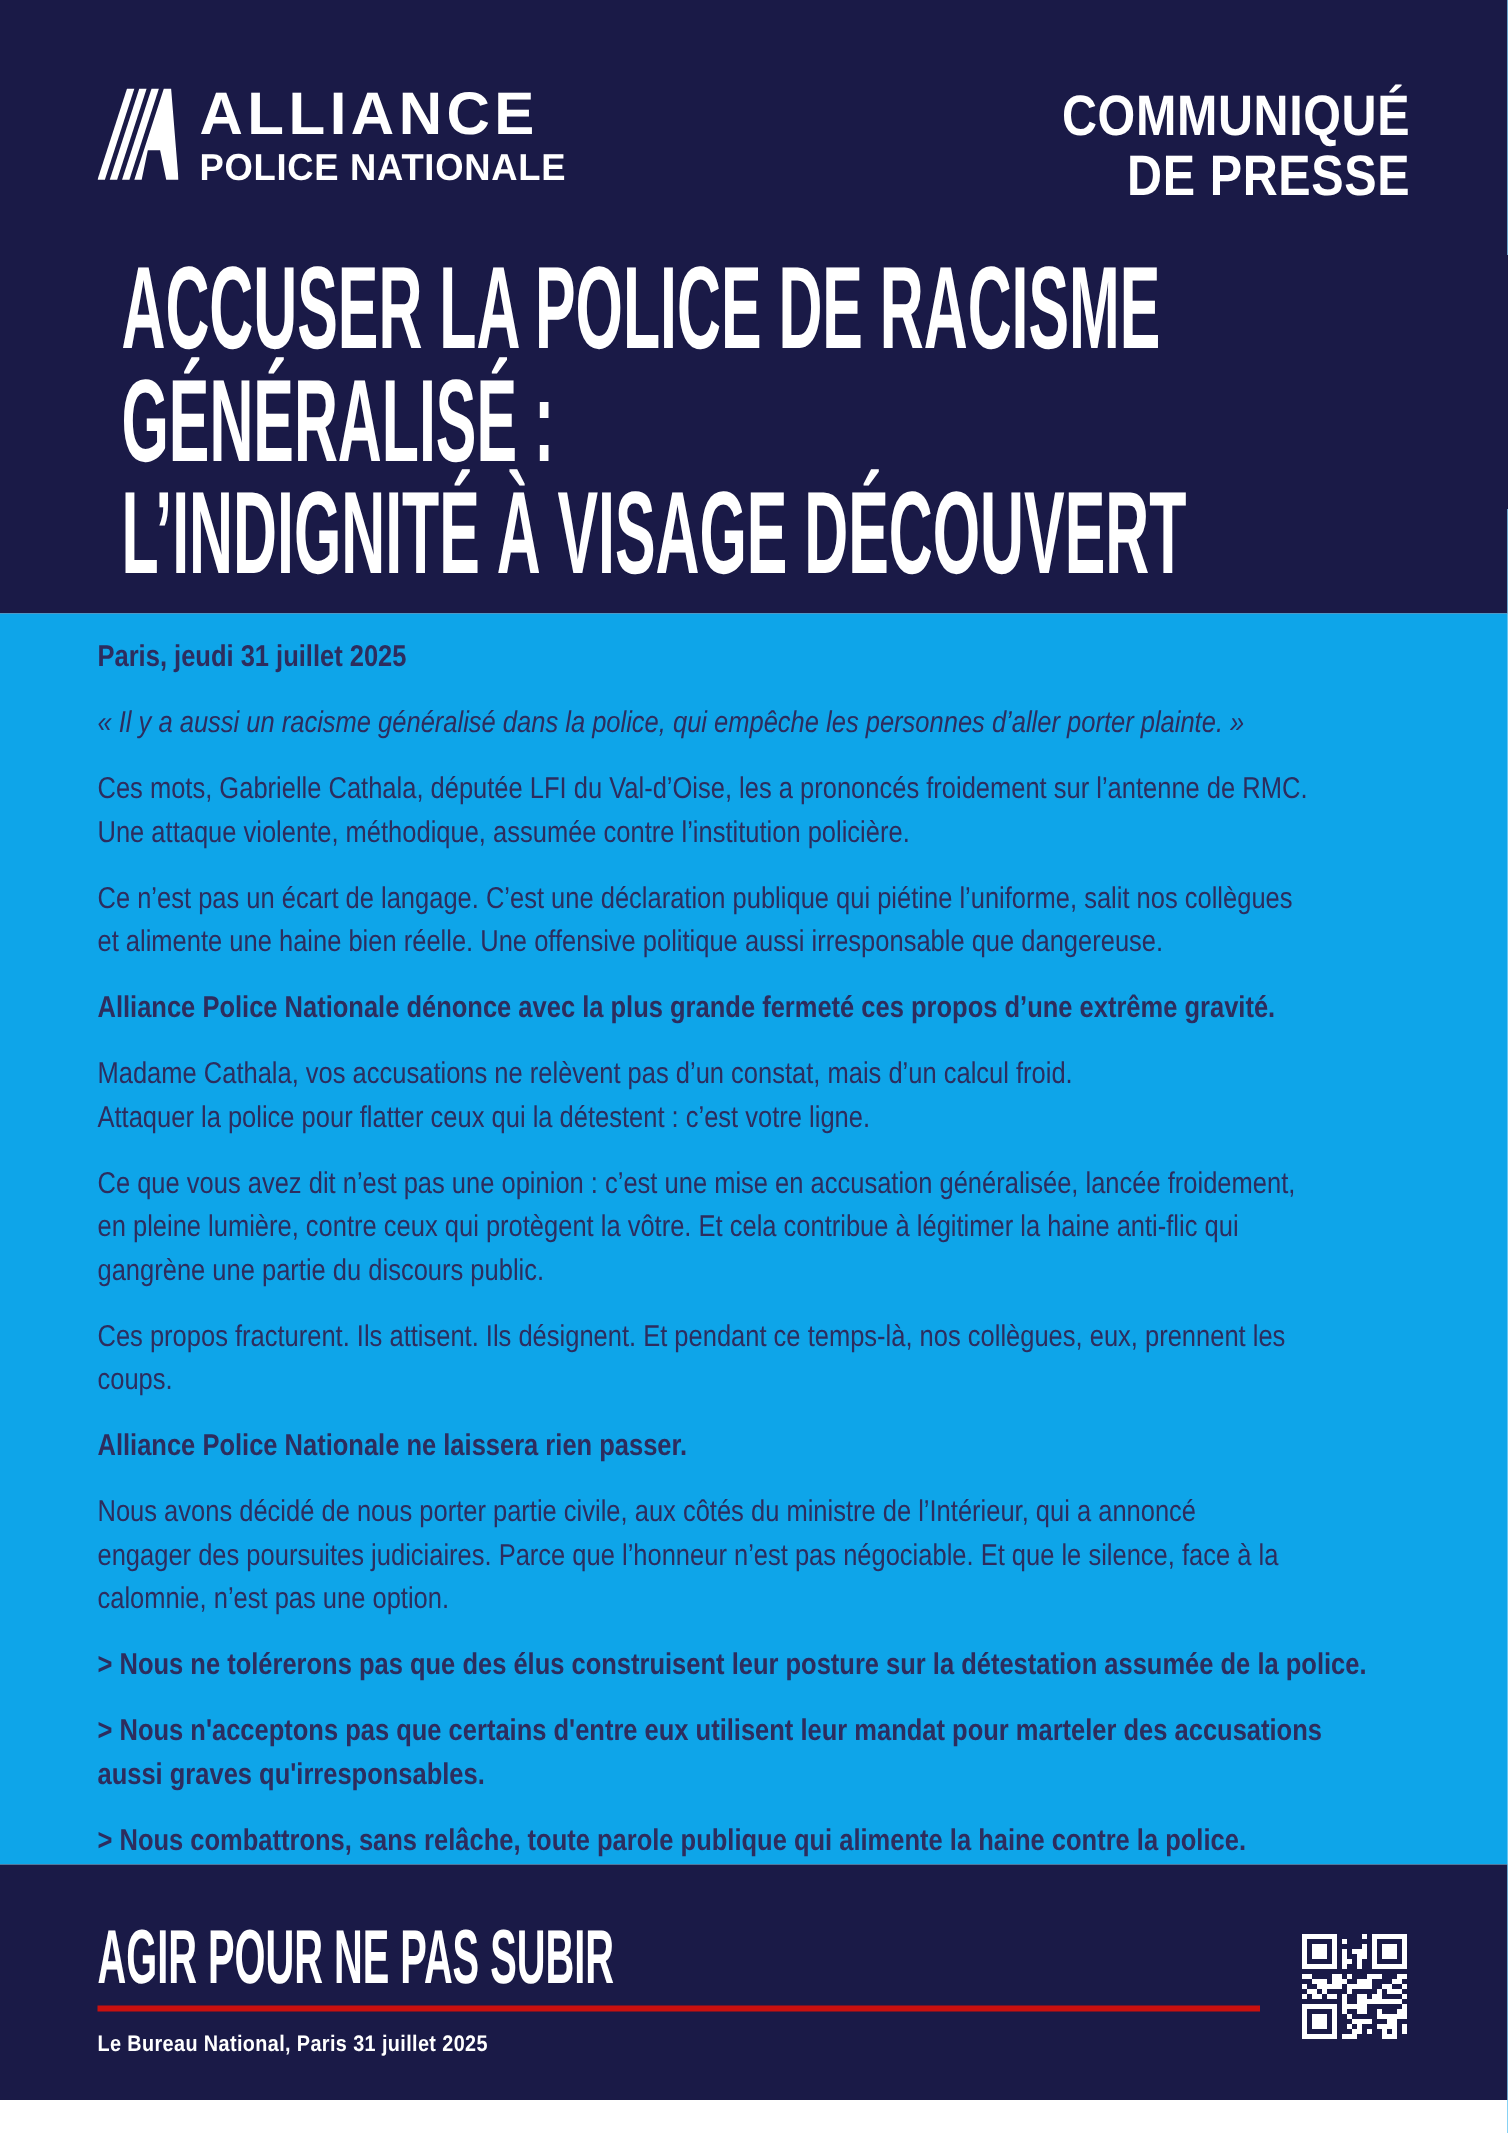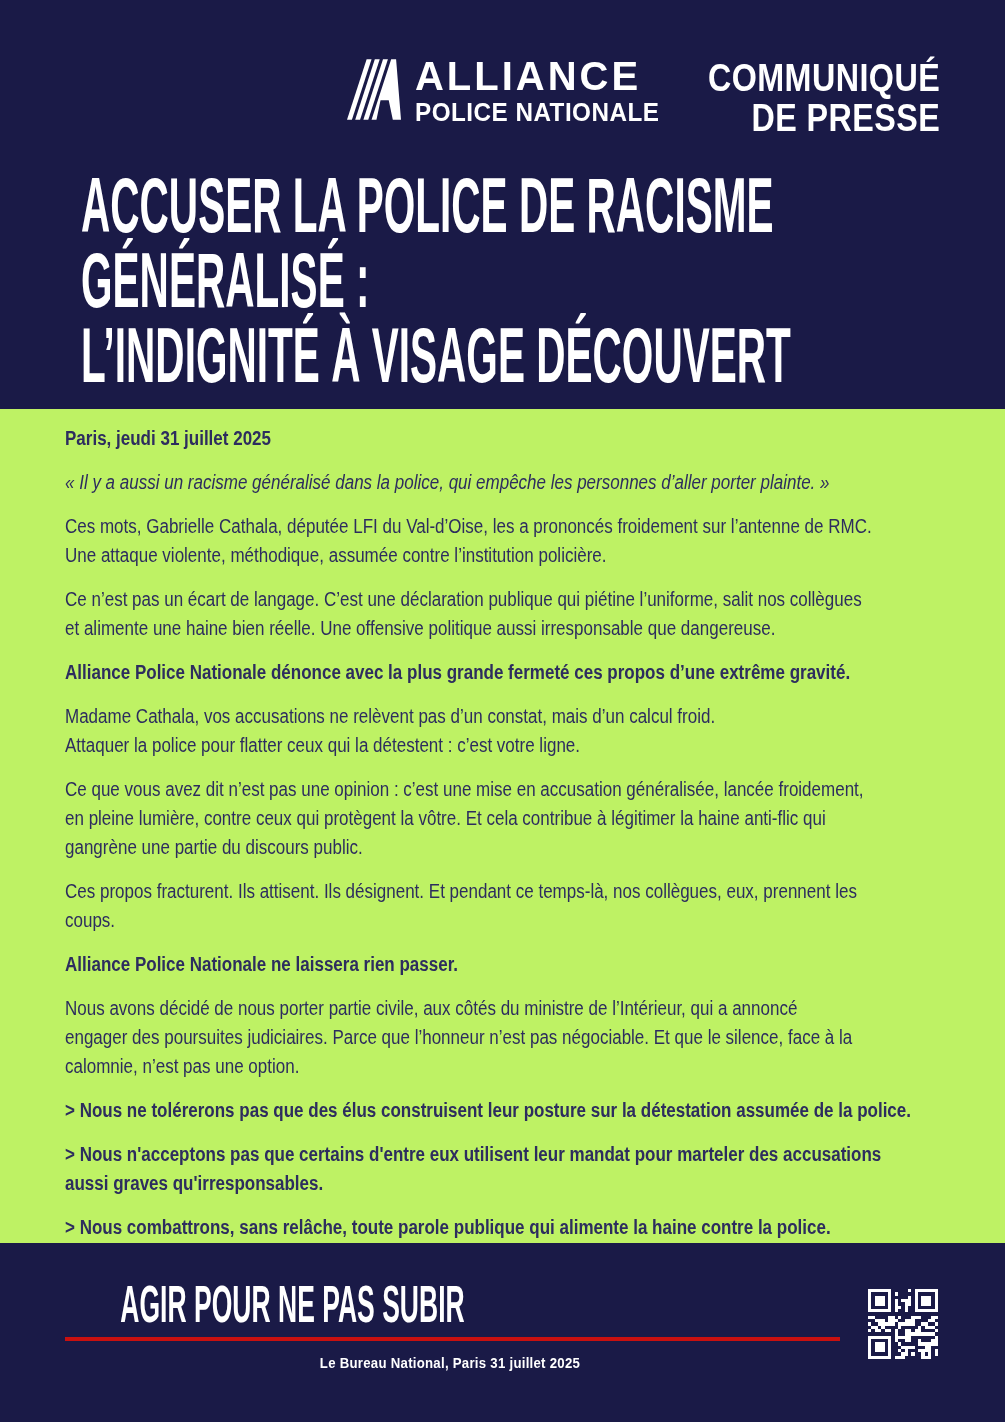--- a/index.html
+++ b/index.html
@@ -20,21 +20,21 @@
 
   
   .hdr{
     background:var(--navy);
     height:409px;
     padding:58px 65px 0 65px;
     flex:none;
   }
   .hdr-top{
     display:flex;
-    justify-content:flex-end;
+    justify-content:space-between;
     align-items:flex-start;
     height:70px;
   }
   .logo{display:flex;gap:14px;align-items:flex-start;}
   .logo-mark svg{width:54px;height:63px;display:block;}
   .logo-text{display:flex;flex-direction:column;}
   .logo-name{
     color:var(--white);font-weight:bold;font-size:40px;line-height:36px;
     letter-spacing:3px;white-space:nowrap;
   }
@@ -60,21 +60,21 @@
     display:block;
     line-height:75px;
     white-space:nowrap;
     letter-spacing:0px;
     transform:scaleX(0.52);
     transform-origin:0 50%;
   }
 
   
   .content{
-    background:#bef264;
+    background:#0ea5e9;
     height:834px;
     padding:15px 65px 0 65px;
     flex:none;
     overflow:hidden;
   }
   .text-scale{
     width:1030px;
     transform:scaleX(0.85);
     transform-origin:0 0;
     color:var(--ink);
@@ -82,25 +82,24 @@
     line-height:29px;
   }
   .date{font-weight:bold;margin:0 0 15px 0;}
   .para{white-space:pre-line;margin:0 0 15px 0;}
   .para.quote{font-style:italic;}
   .para.bold{font-weight:bold;}
 
   
   .ftr{
     background:var(--navy);
-    height:179px;
+    height:157px;
     padding:36px 65px 0 65px;
     flex:none;
     position:relative;
-    text-align:center;
   }
   .slogan{
     color:var(--white);font-weight:bold;font-size:51px;line-height:52px;
     white-space:nowrap;
     transform:scaleX(0.52);transform-origin:0 50%;
   }
   .red-rule{
     width:775px;height:4px;background:var(--red);margin-top:6px;
   }
   .signature{

